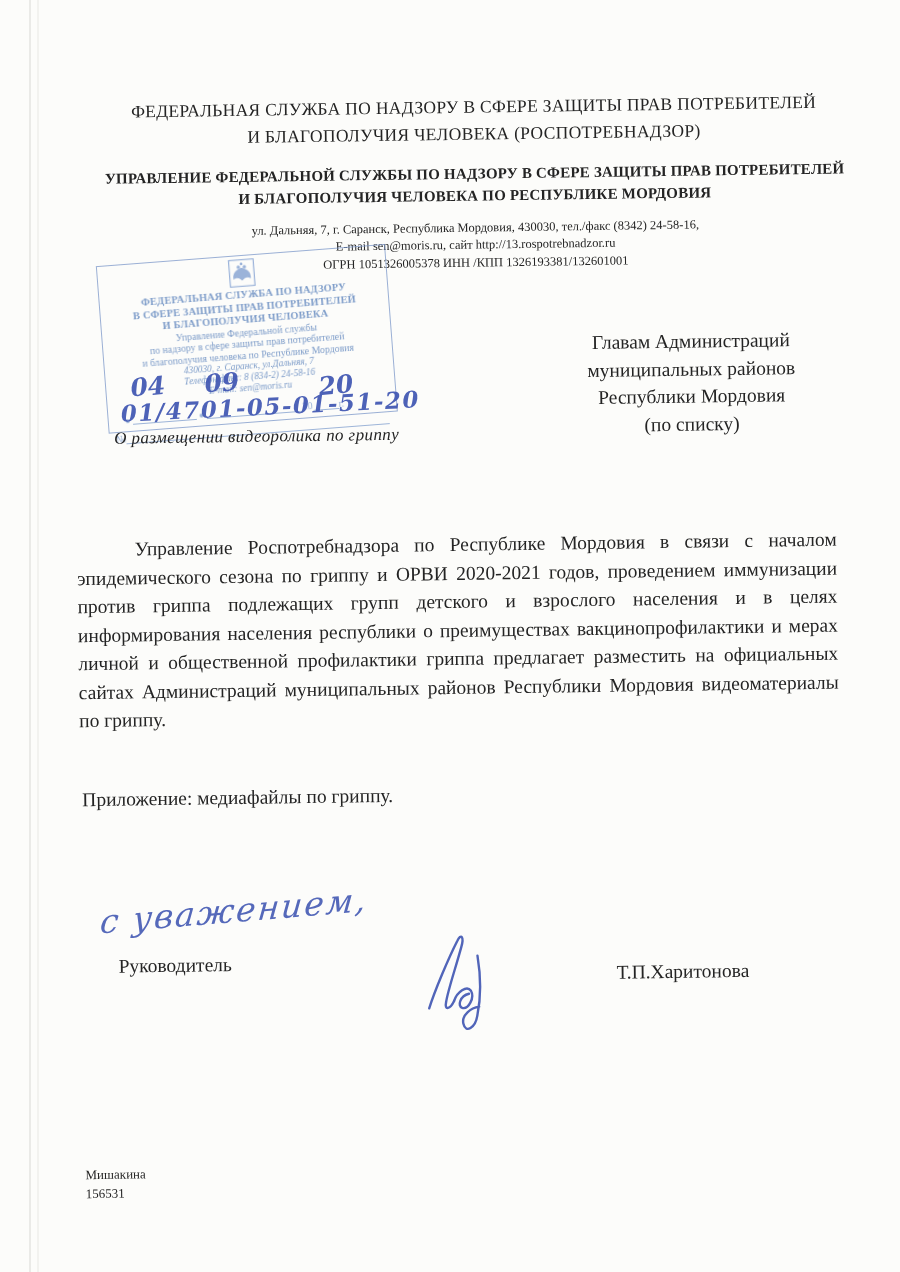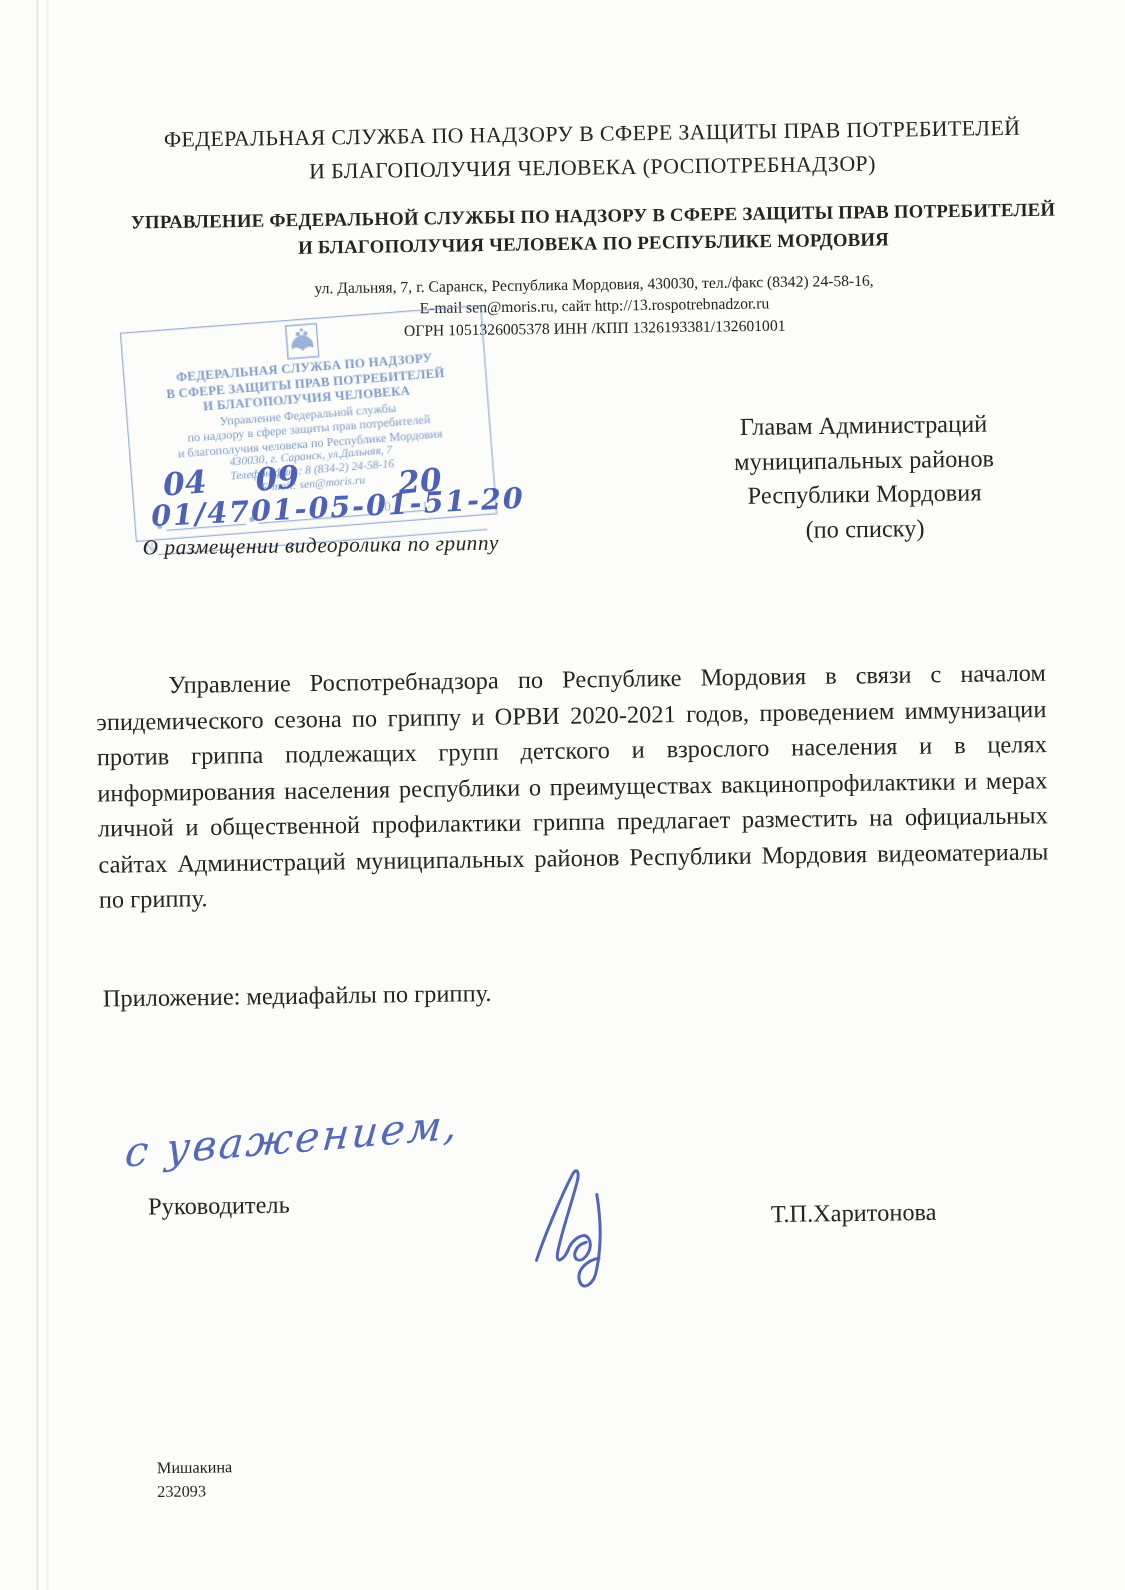--- a/index.html
+++ b/index.html
@@ -74,21 +74,21 @@
     position:absolute;left:96px;top:888px;
     color:var(--ink-blue);font-family:"DejaVu Serif", serif;
     font-size:33px;font-style:italic;letter-spacing:2px;
     transform:rotate(-4deg) skewX(-10deg);opacity:0.88;
   }
   .position-title{position:absolute;left:114px;top:951px;font-size:19.5px;}
   .sig-ink{position:absolute;left:416px;top:928px;width:86px;height:110px;}
   .signer-name{position:absolute;left:612px;top:964px;font-size:19.5px;}
 
   
-  .footer{position:absolute;left:78px;top:1161px;font-size:13px;line-height:1.45;margin-left:40px;}
+  .footer{position:absolute;left:78px;top:1161px;font-size:13px;line-height:1.45;}
 </style>
 </head>
 <body>
 
 <div class="scan-line l1"></div>
 <div class="scan-line l2"></div>
 
 <div class="page">
 
   <div class="header">
@@ -165,16 +165,16 @@
     <g fill="none" stroke="#3f55b2" stroke-width="2.4" stroke-linecap="round" opacity="0.9">
       <path d="M8,80 C14,62 28,30 37,13 C41,5 44,9 41,19 C35,40 27,62 25,74 C23,83 29,81 33,73"></path>
       <path d="M33,73 C36,64 46,57 50,63 C54,70 47,82 41,80 C36,78 39,68 48,66"></path>
       <path d="M57,28 C60,48 60,70 56,88 C54,100 44,106 42,96 C40,87 50,80 58,79"></path>
     </g>
   </svg>
   <div class="signer-name">Т.П.Харитонова</div>
 
   <div class="footer">
     <div>Мишакина</div>
-    <div>232093</div>
+    <div>156531</div>
   </div>
 
 </div>
 
 </body></html>

